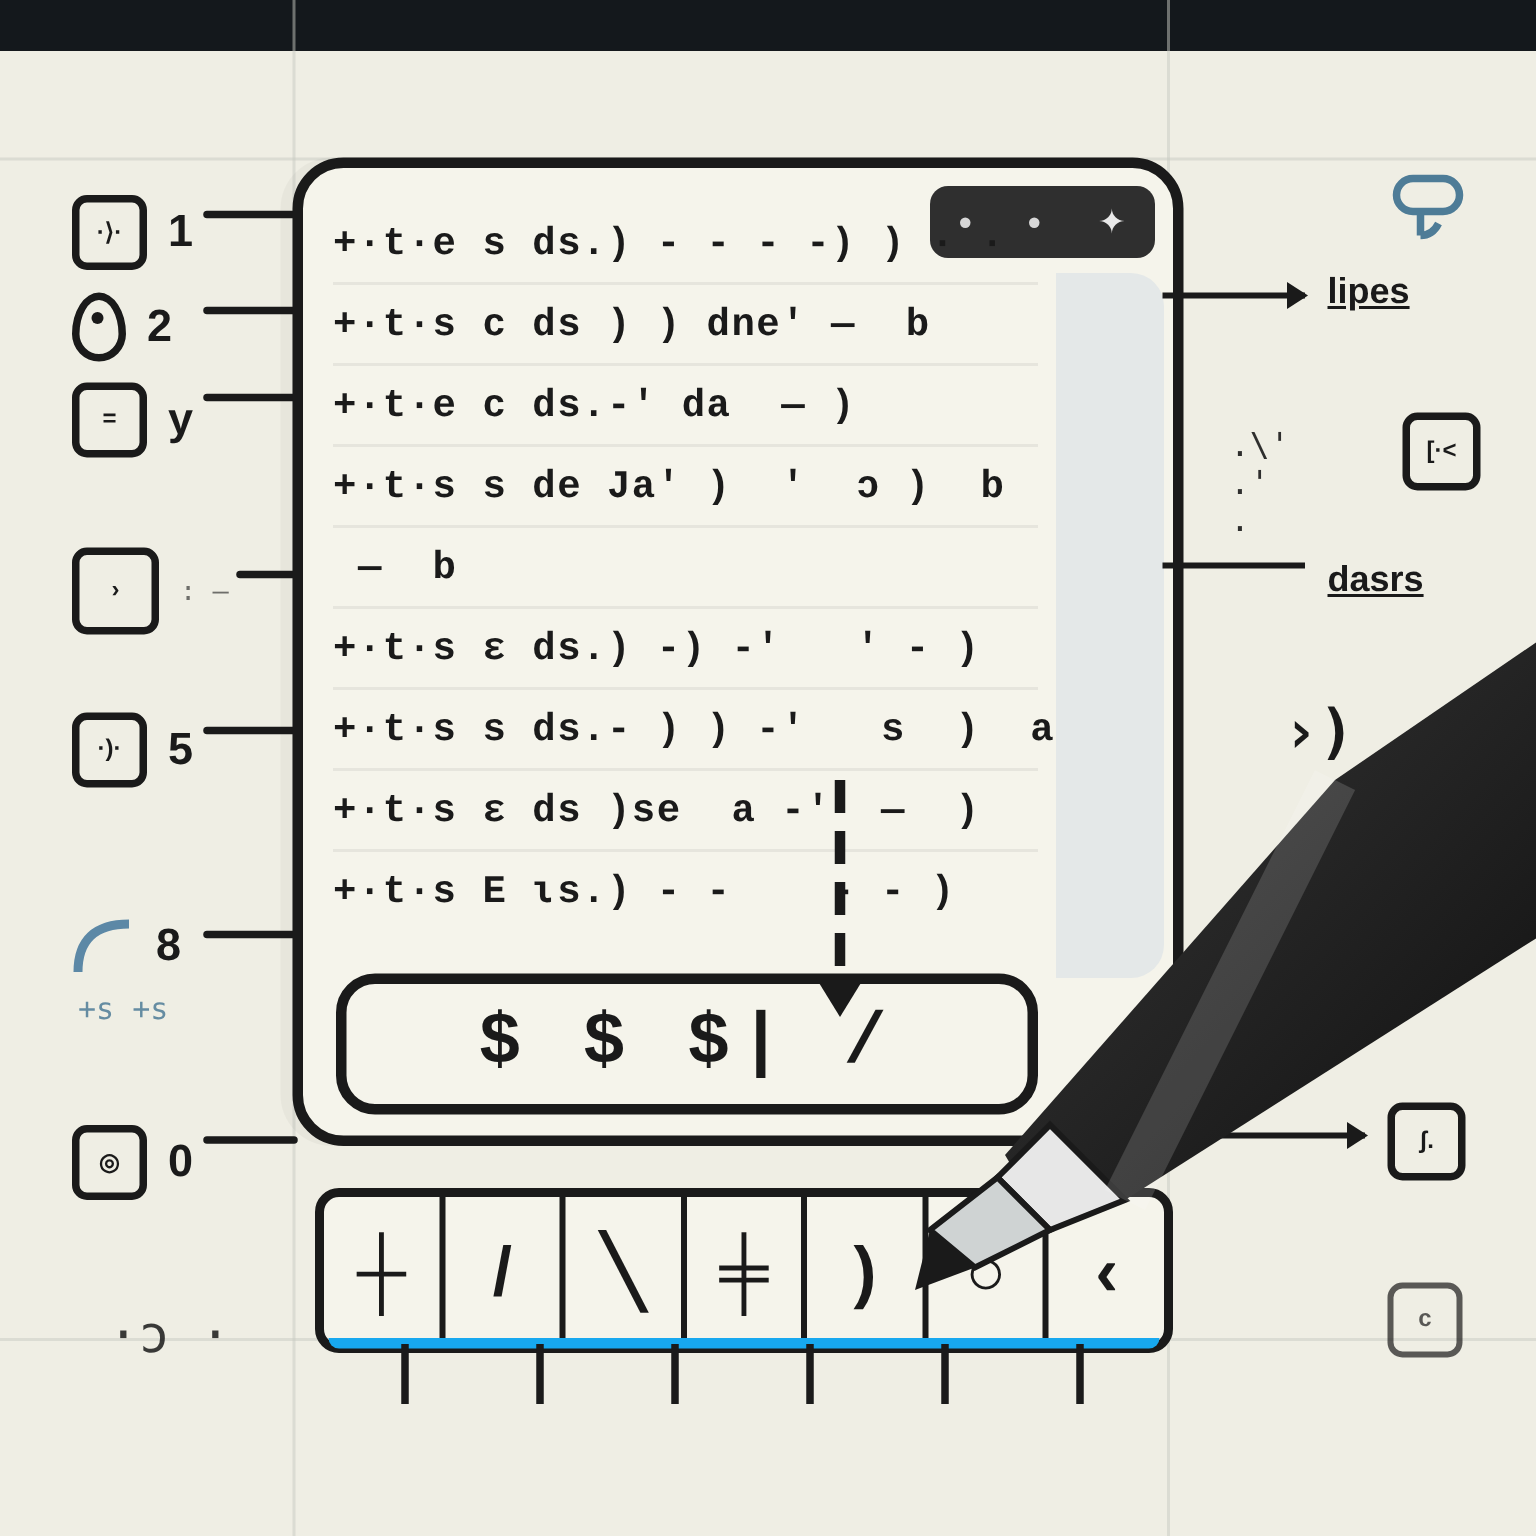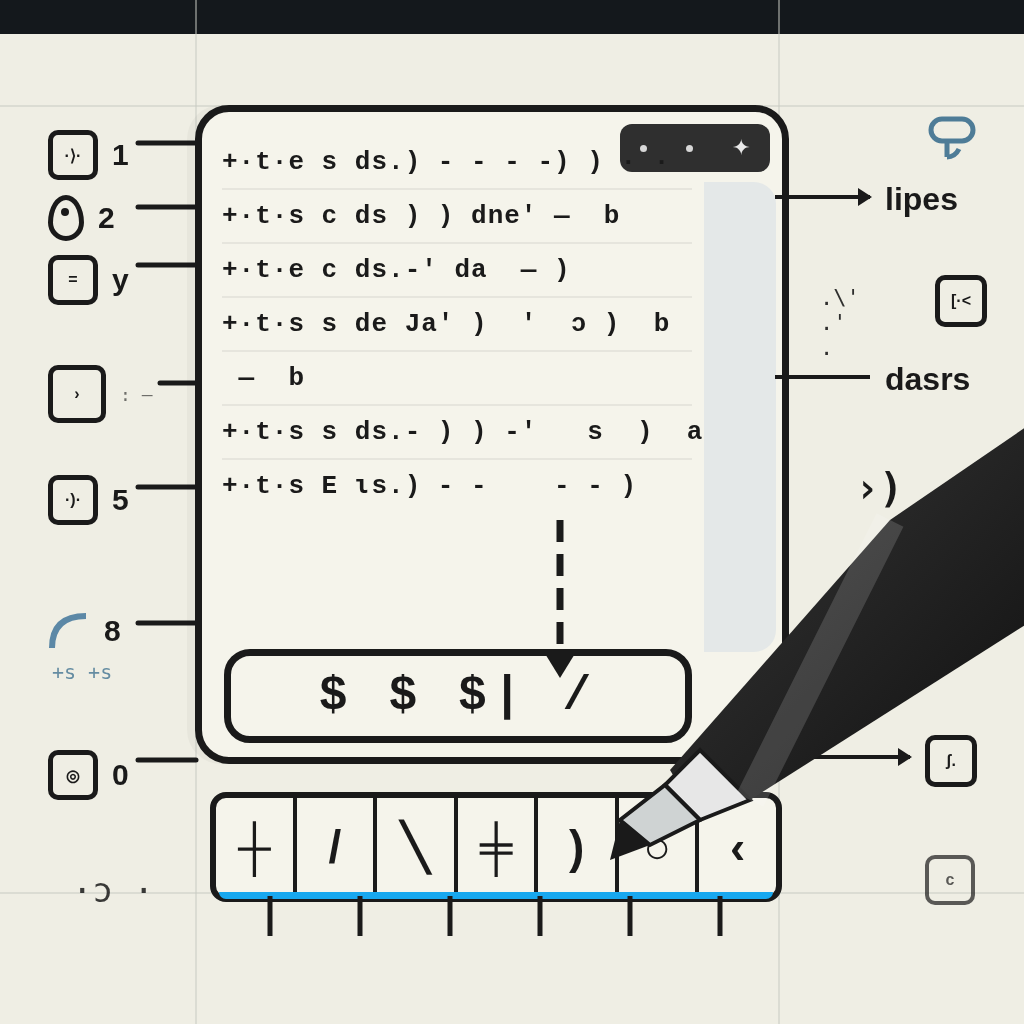--- a/index.html
+++ b/index.html
@@ -81,21 +81,21 @@
   .lg-row{position:absolute;display:flex;align-items:center;gap:14px;}
   .lg-box{width:40px;height:40px;border:5px solid var(--ink);border-radius:10px;
           display:flex;align-items:center;justify-content:center;font-weight:900;}
   .lg-num{font-size:30px;font-weight:700;}
   .lg-pin{width:26px;height:36px;border:5px solid var(--ink);border-radius:50% 50% 50% 50%/60% 60% 40% 40%;position:relative;}
   .lg-pin:after{content:"";position:absolute;left:8px;top:8px;width:8px;height:8px;border-radius:50%;background:var(--ink);}
   .lg-tick{font-family:monospace;font-size:18px;opacity:.6}
 
   
   .right-ann{position:absolute;left:805px;top:175px;}
-  .ann-label{font-size:32px;font-weight:600;}
+  .ann-label{font-size:24px;font-weight:600;text-decoration:underline;}
   .ann-arrow{position:absolute;height:4px;background:var(--ink);}
   .ann-arrow:after{content:"";position:absolute;right:-2px;top:-7px;border-left:14px solid var(--ink);border-top:9px solid transparent;border-bottom:9px solid transparent;}
   .small-dots{font-family:monospace;font-size:22px;opacity:.9}
   .mini-box{width:42px;height:42px;border:5px solid var(--ink);border-radius:10px;display:flex;align-items:center;justify-content:center;font-weight:900;}
   .chev{font-size:40px;font-weight:900;font-family:monospace;}
 
   
   .keyboard{
     position:absolute;left:210px;top:792px;width:560px;height:98px;
     border:6px solid var(--ink);border-radius:16px;background:var(--panel);
@@ -178,21 +178,23 @@
   <div class="scroll-gutter"></div>
 
   <div class="code">
     <div class="line">+·t·e s ds.) - - - -) ) · ·</div>
     <div class="line">+·t·s c ds ) ) dne' —  b</div>
     <div class="line">+·t·e c ds.-' da  — )</div>
     <div class="line">+·t·s s de Ja' )  '  ɔ )  b</div>
     <div class="line">
       <span> —  b</span>
     </div>
+    <div class="line">+·t·s ɛ ds.) -) -'   ' - )</div>
     <div class="line">+·t·s s ds.- ) ) -'   s  )  a</div>
+    <div class="line">+·t·s ɛ ds )se  a -'  —  )</div>
     <div class="line">+·t·s E ɩs.) - -    - - )</div>
   </div>
 
   <div class="input-bubble">
     <span>$  $  $|  /</span>
   </div>
 </div>
 
 <svg style="position:absolute;left:520px;top:520px;width:80px;height:170px">
   <path d="M40 0 L40 140" stroke="#1a1a1a" stroke-width="7" stroke-dasharray="22 12" fill="none"></path>
@@ -209,21 +211,21 @@
 
   <div class="ann-arrow" style="left:-30px;top:20px;width:95px"></div>
   <div class="ann-label" style="position:absolute;left:80px;top:6px">lipes</div>
 
   <div class="small-dots" style="position:absolute;left:15px;top:110px">.\'  .' .</div>
   <div class="mini-box" style="position:absolute;left:130px;top:100px">
       <span>[·&lt;</span>
     </div>
 
   <div style="position:absolute;left:-30px;top:200px;width:95px;height:4px;background:var(--ink)"></div>
-  <div class="ann-label" style="position:absolute;left:80px;top:186px">dasrs</div>
+  <div class="ann-label" style="position:absolute;left:80px;top:198px">dasrs</div>
 
   <div class="chev" style="position:absolute;left:50px;top:290px">›)</div>
 
   <div class="ann-arrow" style="left:-15px;top:580px;width:120px"></div>
   <div class="mini-box" style="position:absolute;left:120px;top:560px">
       <span>ʃ.</span>
     </div>
 
   <div class="mini-box" style="position:absolute;left:120px;top:680px;border-width:4px;opacity:.7">
       <span>c</span>

